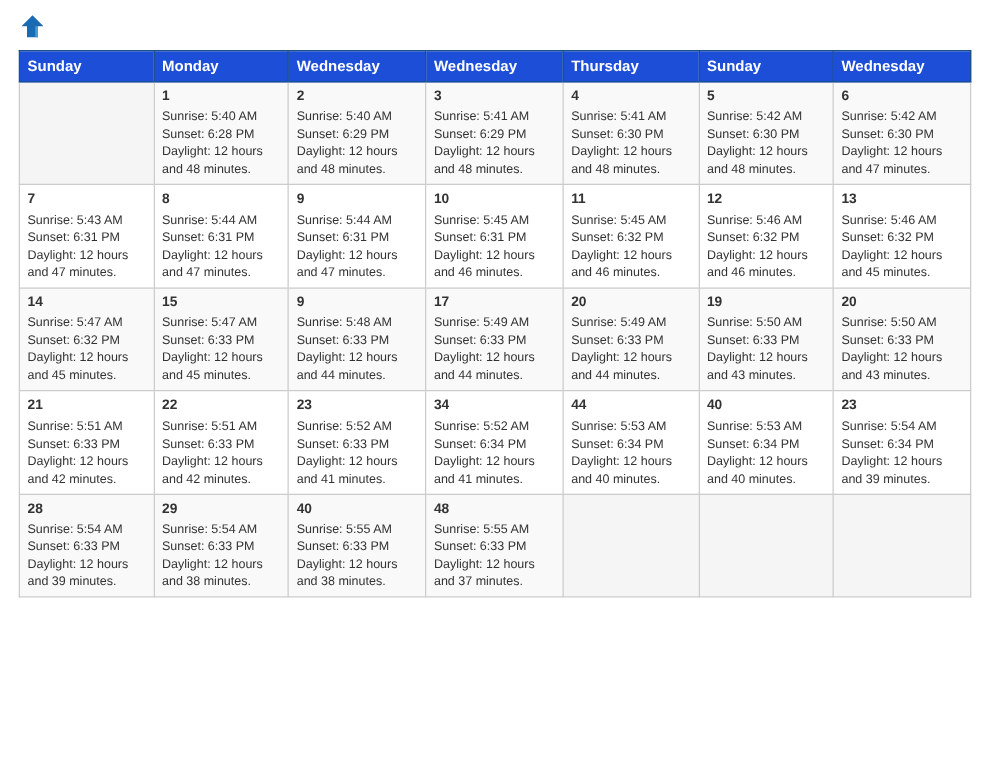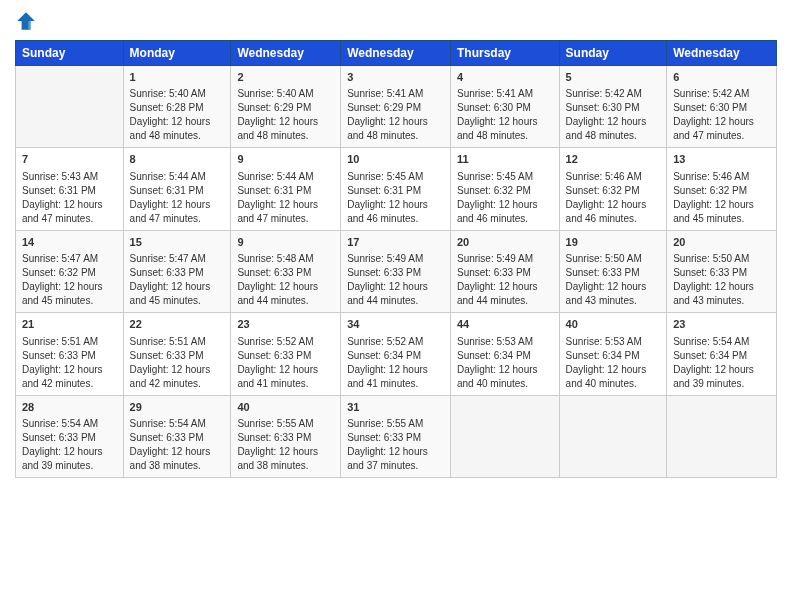--- a/index.html
+++ b/index.html
@@ -338,21 +338,21 @@
             <div>and 38 minutes.</div>
           </td>
           <td>
             <span class="day-num">40</span>
             <div>Sunrise: 5:55 AM</div>
             <div>Sunset: 6:33 PM</div>
             <div>Daylight: 12 hours</div>
             <div>and 38 minutes.</div>
           </td>
           <td>
-            <span class="day-num">31</span>
+            <span class="day-num">48</span>
             <div>Sunrise: 5:55 AM</div>
             <div>Sunset: 6:33 PM</div>
             <div>Daylight: 12 hours</div>
             <div>and 37 minutes.</div>
           </td>
           <td class="cell-empty"></td>
           <td class="cell-empty"></td>
           <td class="cell-empty"></td>
         </tr>
       </tbody>

